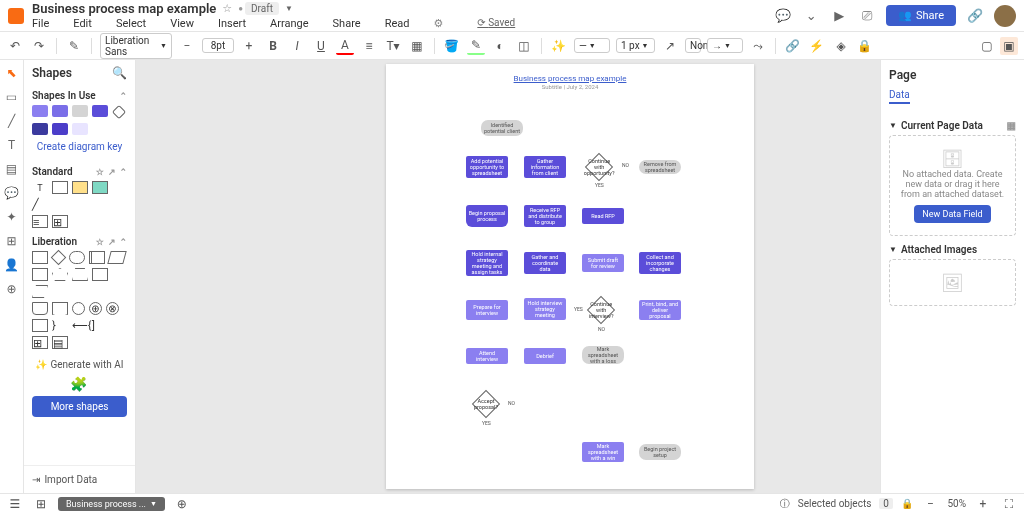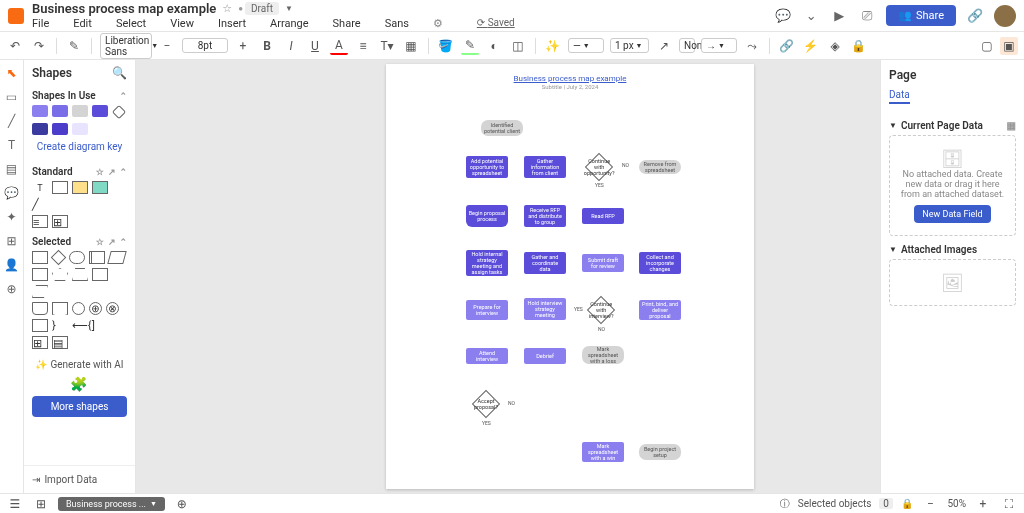--- a/index.html
+++ b/index.html
@@ -78,21 +78,21 @@
       <span style="color:#666;font-size:8px">▼</span>
     </div>
     <div class="menu">
       <span>File</span>
       <span>Edit</span>
       <span>Select</span>
       <span>View</span>
       <span>Insert</span>
       <span>Arrange</span>
       <span>Share</span>
-      <span>Sans</span>
+      <span>Read</span>
       <span style="color:#888">⚙</span>
       <span class="saved">⟳ <span>Saved</span></span>
     </div>
   </div>
   <div class="top-right">
     <span class="icon-btn">💬</span>
     <span class="icon-btn">⌄</span>
     <span class="icon-btn">▶</span>
     <span class="icon-btn">⎚</span>
     <div class="share-btn">👥 <span>Share</span></div>
@@ -100,26 +100,26 @@
     <div class="avatar"></div>
   </div>
 </div>
 
 <div class="toolbar">
   <span class="tb-btn">↶</span>
   <span class="tb-btn">↷</span>
   <div class="tb-sep"></div>
   <span class="tb-btn">✎</span>
   <div class="tb-sep"></div>
-  <div class="tb-select" style="width:52px">
+  <div class="tb-select" style="width:72px">
       <span>Liberation Sans</span> 
       <span style="font-size:7px">▼</span>
     </div>
   <span class="tb-btn">−</span>
-  <div class="tb-select" style="width:46px;justify-content:center">8pt</div>
+  <div class="tb-select" style="width:32px;justify-content:center">8pt</div>
   <span class="tb-btn">+</span>
   <span class="tb-btn">
       <b>B</b>
     </span>
   <span class="tb-btn">
       <i>I</i>
     </span>
   <span class="tb-btn">
       <u>U</u>
     </span>
@@ -215,21 +215,21 @@
         <div class="tiny-shape" style="background:#7fd9c4"></div>
         <div class="tiny-shape" style="border:none">╱</div>
       </div>
       <div class="shape-grid" style="margin-top:4px">
         <div class="tiny-shape">≡</div>
         <div class="tiny-shape">⊞</div>
       </div>
     </div>
     <div class="section">
       <div class="section-head">
-            <span>Selected</span>
+            <span>Liberation</span>
             <span class="controls">
               <span>☆</span>
               <span>↗</span>
               <span>⌃</span>
             </span>
           </div>
       <div class="shape-grid">
         <div class="tiny-shape"></div>
         <div class="tiny-shape" style="transform:rotate(45deg);width:11px;height:11px;margin:1px"></div>
         <div class="tiny-shape" style="border-radius:7px"></div>

